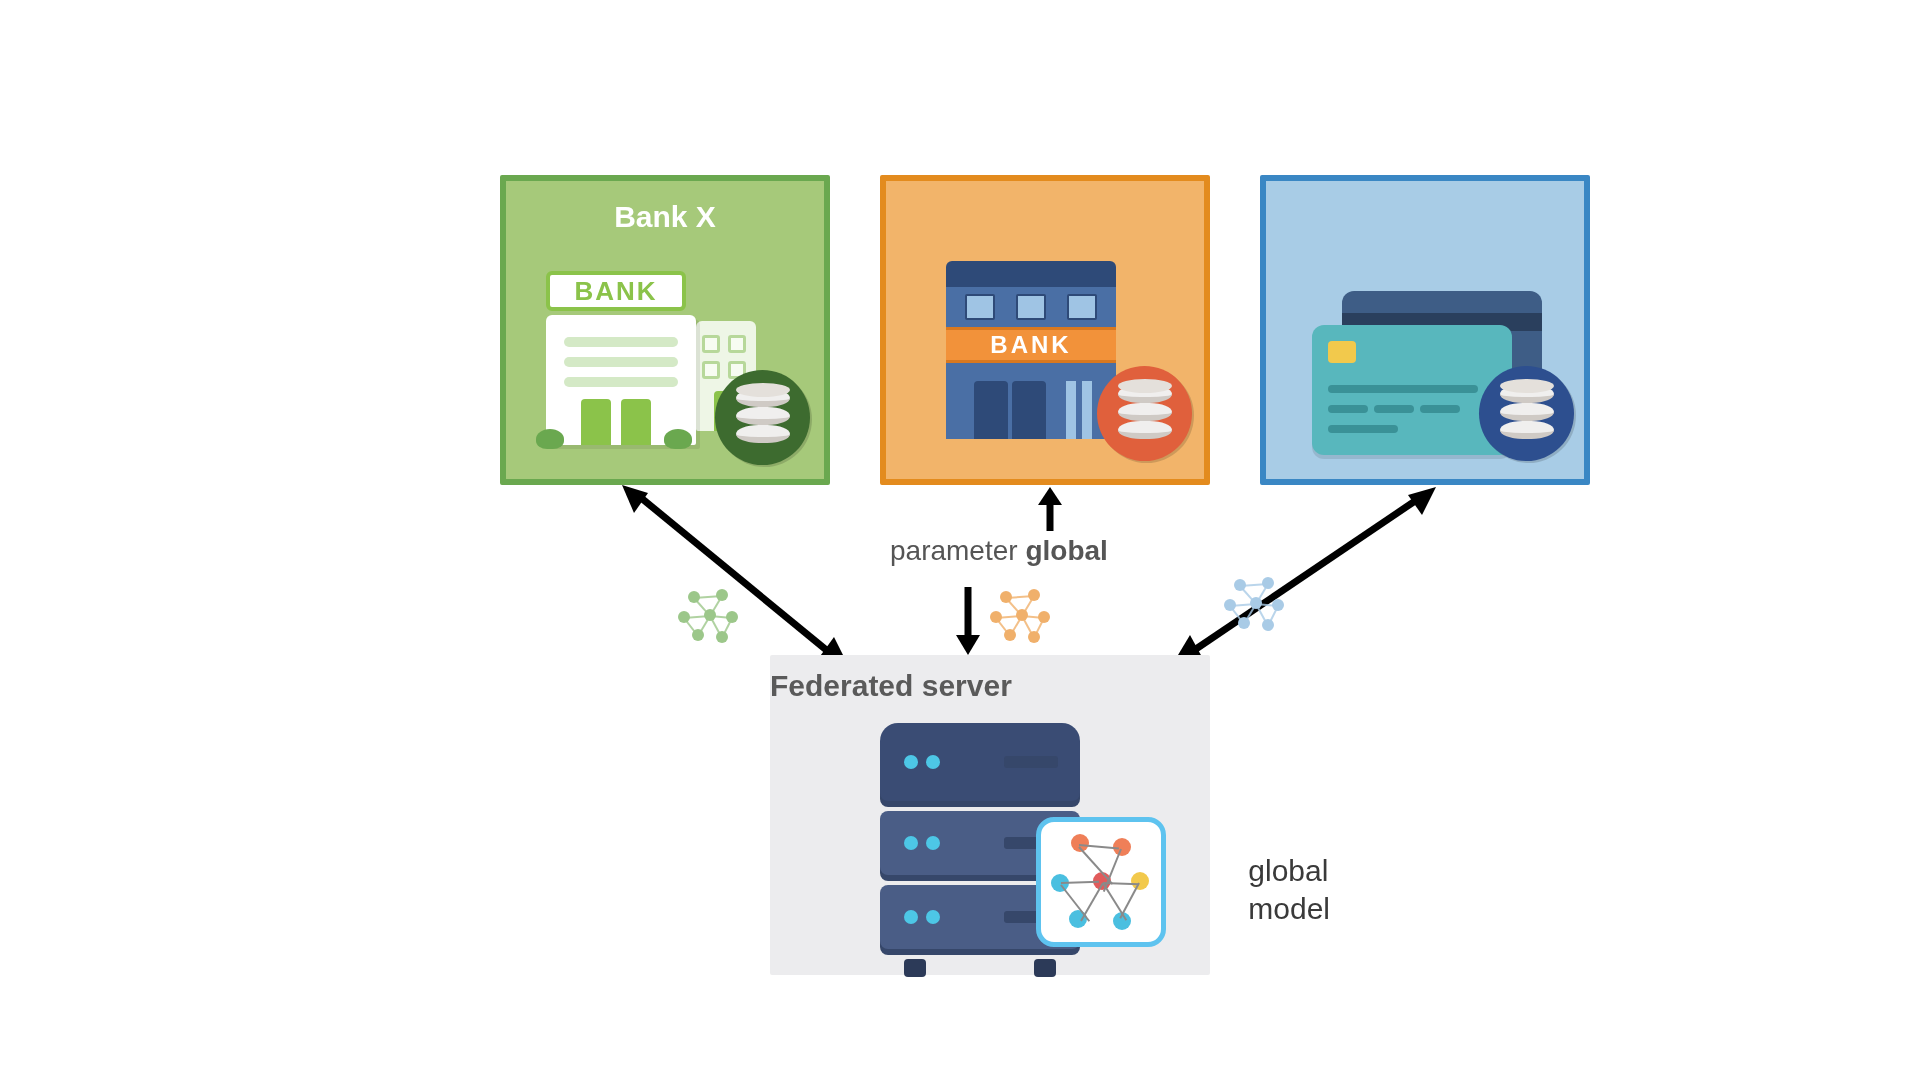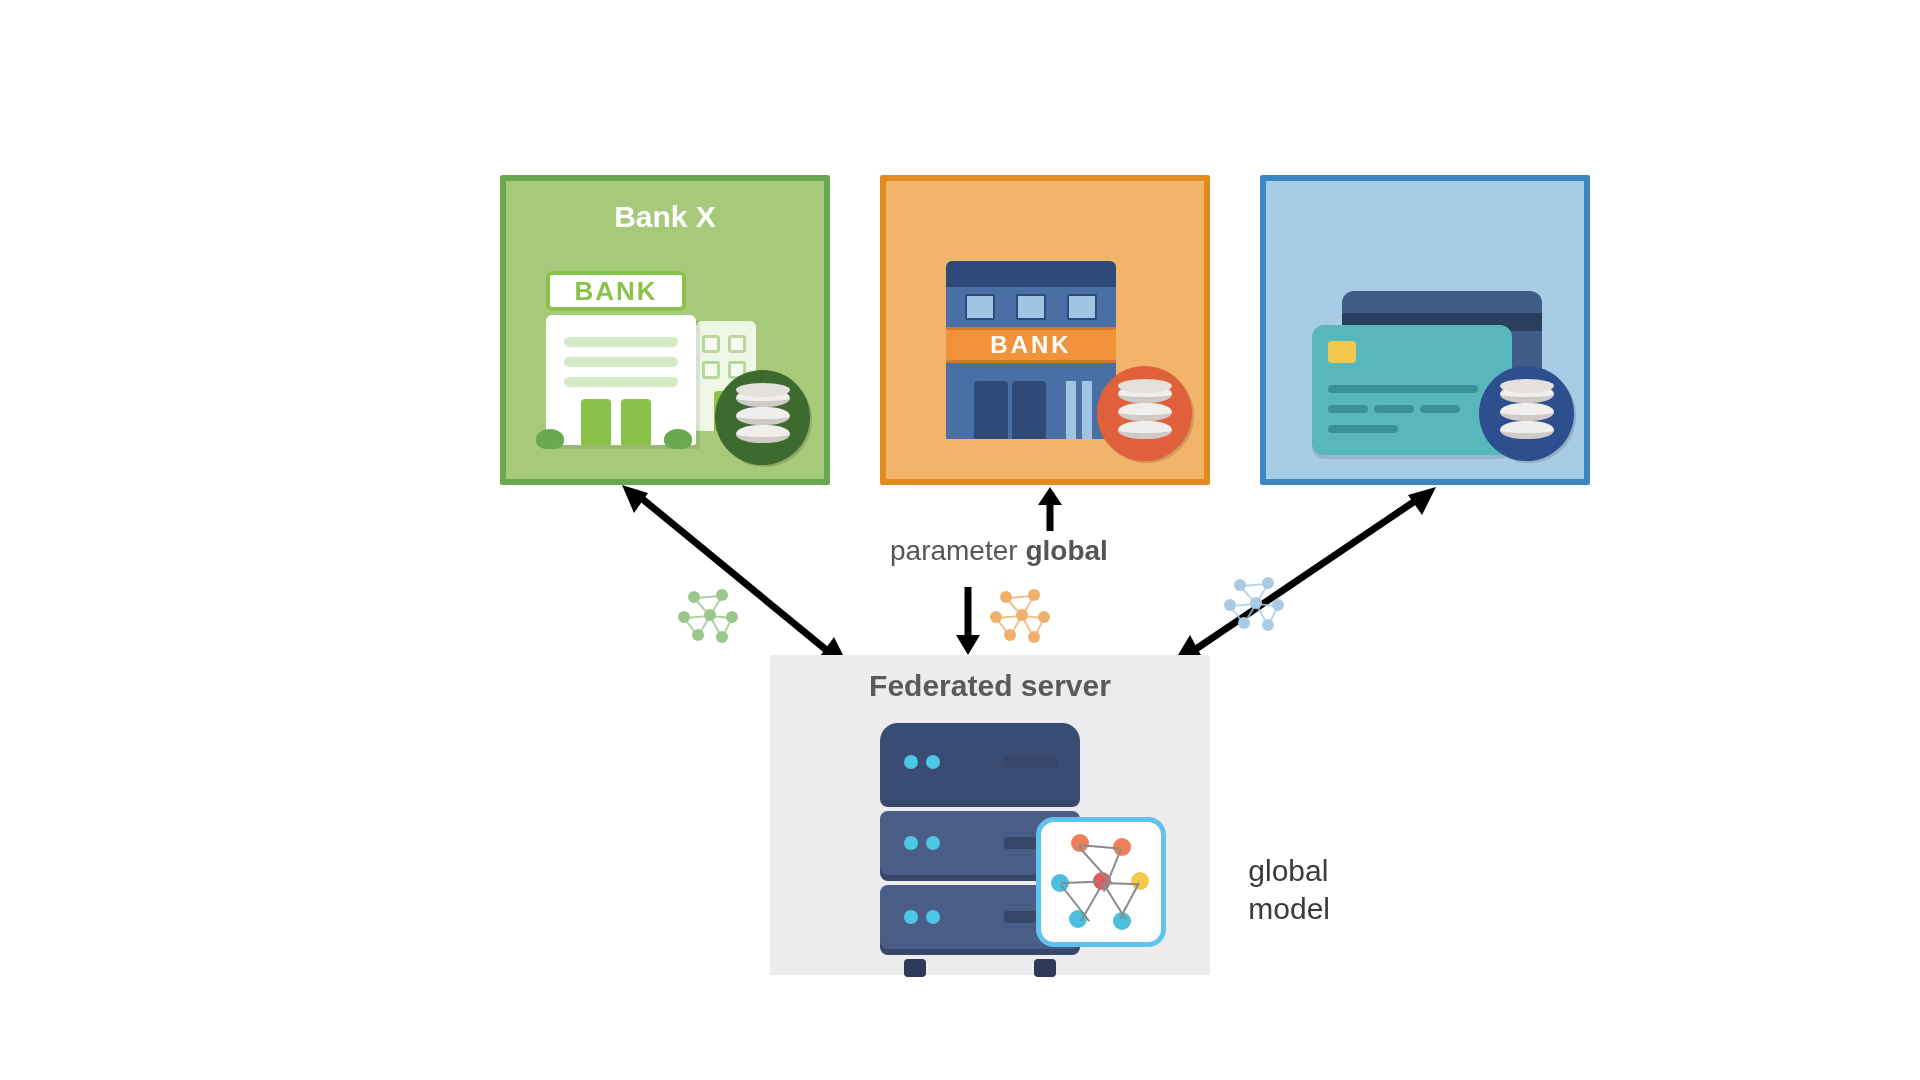--- a/index.html
+++ b/index.html
@@ -119,21 +119,21 @@
   .nn.green  { color:#9cc78a; left:438px; top:452px;}
   .nn.orange { color:#f0b06b; left:750px; top:452px;}
   .nn.blue   { color:#a9cbe6; left:984px; top:440px;}
 
   
   .server-box {
     position:absolute; left:530px; top:520px; width:440px; height:320px;
     background:#ececee; border-radius:2px;
   }
   .server-title {
-    text-align:center; font-size:30px; font-weight:800; color:#5a5a5a; margin-top:14px;
+    text-align:left; font-size:30px; font-weight:800; color:#5a5a5a; margin-top:14px;
   }
   .rack { position:absolute; left:110px; top:68px; width:200px;}
   .rack .unit{ width:200px; height:64px; background:#4a5d86; border-radius:8px; margin-bottom:10px; position:relative; box-shadow: 0 6px 0 #36476a;}
   .rack .unit.top{ height:78px; background:#3a4c74; border-radius:18px 18px 8px 8px;}
   .rack .unit .led{position:absolute; left:24px; top:50%; transform:translateY(-50%); width:14px; height:14px; background:#4dc7e6; border-radius:50%;}
   .rack .unit .led2{left:46px;}
   .rack .unit .slot{position:absolute; right:22px; top:50%; transform:translateY(-50%); width:54px; height:12px; background:#36476a; border-radius:3px;}
   .rack .foot{position:absolute; bottom:-18px; width:22px; height:18px; background:#2c3a58; border-radius:4px;}
   .rack .f1{left:24px;} .rack .f2{right:24px;}
 

